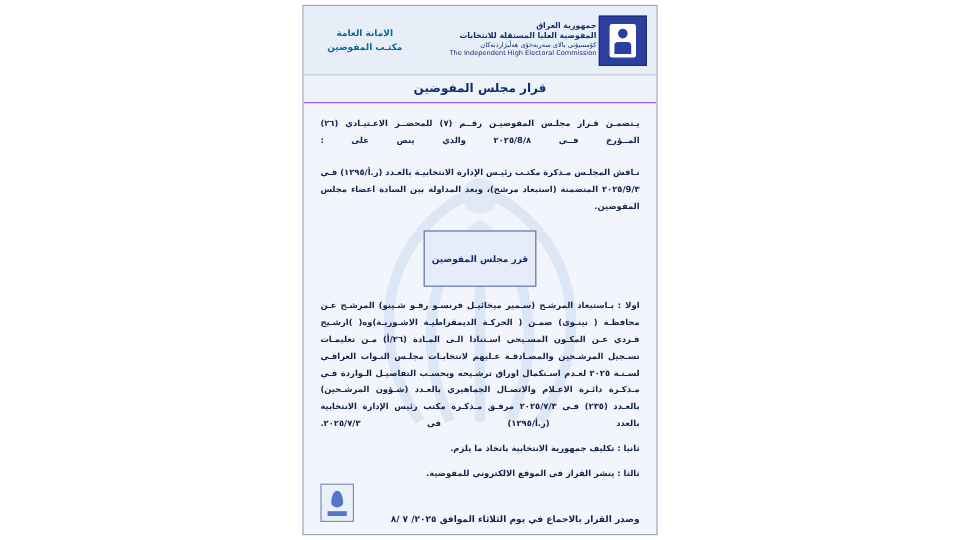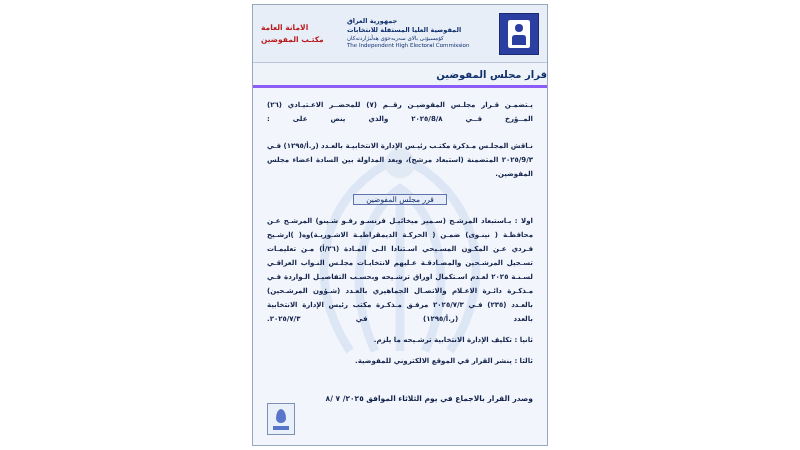--- a/index.html
+++ b/index.html
@@ -54,31 +54,31 @@
     background: #e8eef8;
     border-bottom: 1px solid #b9c5d8;
     display: flex;
     flex-direction: row-reverse;
     align-items: center;
     padding: 0 8px;
     box-sizing: border-box;
     z-index: 3;
   }
   .header-right {
-    text-align: left;
+    text-align: center;
     width: 86px;
-    color: #b91c1c;
+    color: #0369a1;
     line-height: 1.5;
   }
   .header-right .t1 { font-size: 7.5px; font-weight: bold; }
   .header-right .t2 { font-size: 7.5px; font-weight: bold; }
 
   .header-mid {
     flex: 1;
-    text-align: left;
+    text-align: right;
     color: #11306d;
     line-height: 1.35;
   }
   .header-mid .ar1 { font-size: 6.5px; font-weight: bold; letter-spacing: .2px;}
   .header-mid .ar2 { font-size: 6.5px; font-weight: bold;}
   .header-mid .ku  { font-size: 5.5px; }
   .header-mid .en  { font-size: 5.5px; direction: ltr;}
 
   .logo-box {
     width: 38px;
@@ -117,25 +117,26 @@
     width: 14px;
     height: 10px;
     background: #2a3fa0;
     border-radius: 3px 3px 0 0;
   }
 
   
   .doc-title {
     position: relative;
     z-index: 3;
+    text-align: center;
     font-size: 10px;
     font-weight: bold;
     color: #10306c;
     padding: 6px 0 5px 0;
-    border-bottom: 3px solid #8b5cf6;
+    border-bottom: 1px solid #8b5cf6;
     background: #eef3fa;
   }
 
   
   .doc-body {
     position: relative;
     z-index: 3;
     padding: 10px 14px 0 14px;
     box-sizing: border-box;
   }
@@ -149,24 +150,24 @@
     margin-bottom: 12px;
     font-weight: bold;
   }
 
   .decision-label {
     display: block;
     width: 92px;
     margin: 0 auto 9px auto;
     text-align: center;
     font-size: 7.5px;
-    font-weight: normal;
+    font-weight: bold;
     color: #0f2f6b;
     border: 1px solid #5f73a8;
-    padding: 0 0;
+    padding: 18px 0;
     background: #e6ecf8;
   }
 
   .clause {
     font-size: 7px;
     color: #12224a;
     line-height: 2.0;
     text-align: justify;
     text-align-last: justify;
     margin-bottom: 7px;
@@ -253,21 +254,21 @@
     <div class="doc-title">قرار مجلس المفوضين</div>
 
     <div class="doc-body">
 
       <div class="para">يـتضمـن قـرار مجلـس المفوضيـن رقــم (٧) للمحضــر الاعـتيـادي (٢٦) المــؤرخ فــي ٢٠٢٥/8/٨ والذي ينص على :</div>
       <div class="para">نـاقش المجلـس مـذكرة مكتـب رئيـس الإدارة الانتخابيـة بالعـدد (ر.أ/١٢٩٥) فـي ٢٠٢٥/9/٣ المتضمنة (استبعاد مرشح)، وبعد المداولة بين السادة اعضاء مجلس المفوضين.</div>
 
       <div class="decision-label">قرر مجلس المفوضين</div>
 
       <div class="clause">اولا : بـاستبعاد المرشـح (سـمير ميخائيـل فرنسـو رفـو شـينو) المرشـح عـن محافظـة ( نينـوى) ضمـن ( الحركـة الديمقراطيـة الاشـوريـة)وه( )ارشـيح فـردي عـن المكـون المسـيحي اسـتنادا الـى المـادة (٢٦/أ) مـن تعليمـات تسـجيل المرشـحين والمصـادقـة عـليهم لانتخابـات مجلـس النـواب العراقـي لسـنـة ٢٠٢٥ لعـدم اسـتكمال اوراق ترشـيحه وبحسـب التفاصيـل الـواردة فـي مـذكـرة دائـرة الاعـلام والاتصـال الجماهيري بالعـدد (شـؤون المرشـحين) بالعـدد (٢٣٥) فـي ٢٠٢٥/٧/٣ مرفـق مـذكـرة مكتب رئيس الإدارة الانتخابية بالعدد (ر.أ/١٢٩٥) في ٢٠٢٥/٧/٣.</div>
-      <div class="clause short">ثانيا : تكليف الإدارة الانتخابية ترشـيحه ما يلزم.</div>
+      <div class="clause short">ثانيا : تكليف جمهورية الانتخابية باتخاذ ما يلزم.</div>
       <div class="clause short">ثالثا : ينشر القرار في الموقع الالكتروني للمفوضية.</div>
 
       <div class="footer-line">وصدر القرار بالاجماع في يوم الثلاثاء  الموافق  ٢٠٢٥/ ٧ /٨</div>
     </div>
 
     <div class="bottom-emblem">
       <div class="drop"></div>
       <div class="base"></div>
     </div>
 

